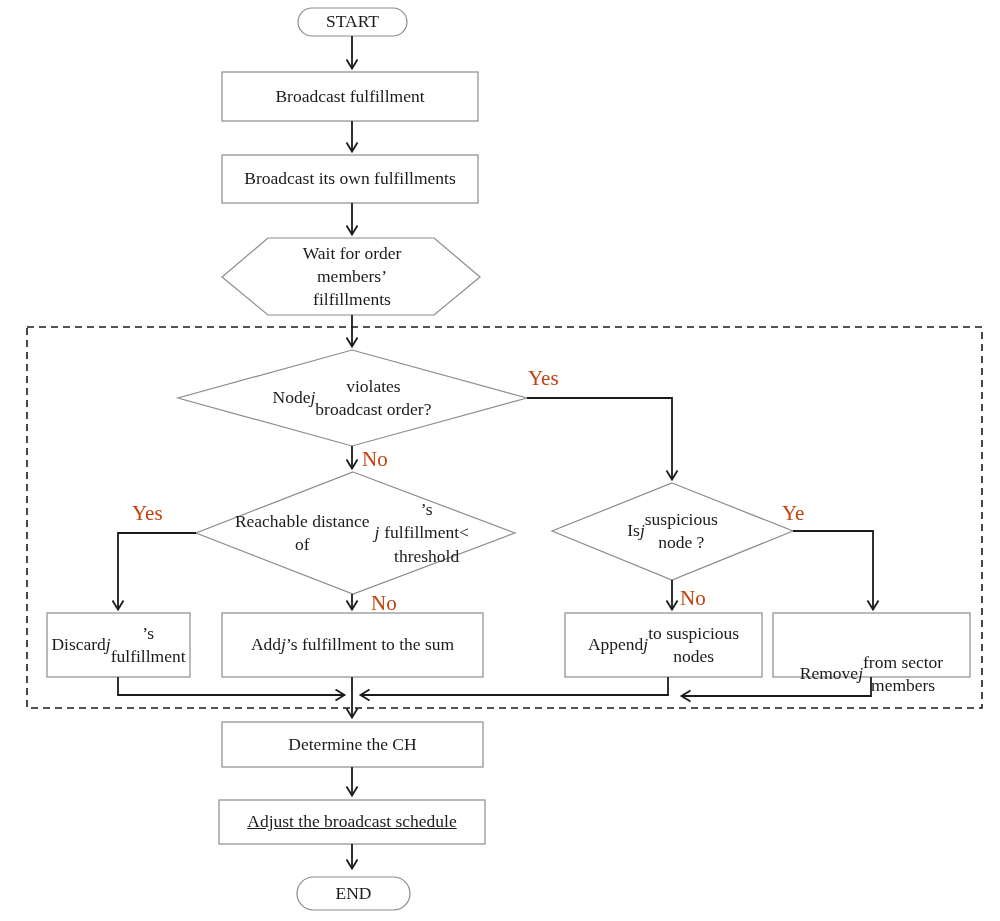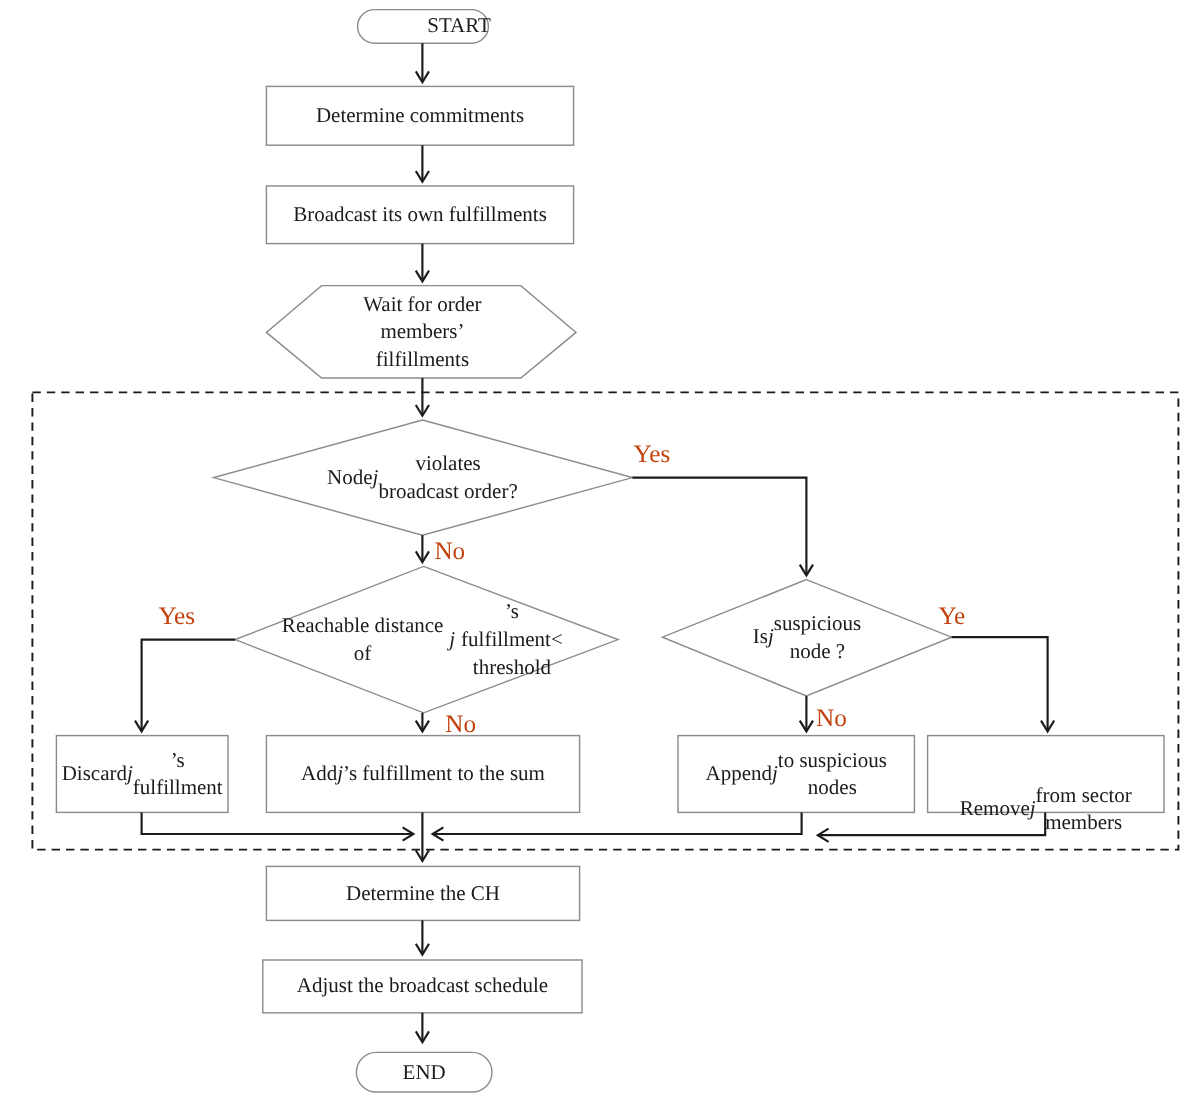--- a/index.html
+++ b/index.html
@@ -68,42 +68,42 @@
     <path d="M672,580 L672,609" fill="none" stroke="#1b1b1b" stroke-width="1.8" marker-end="url(#arrow)"></path>
     <path d="M793,531 L873,531 L873,609" fill="none" stroke="#1b1b1b" stroke-width="1.8" marker-end="url(#arrow)"></path>
     <path d="M118,677 L118,695 L344,695" fill="none" stroke="#1b1b1b" stroke-width="1.8" marker-end="url(#arrow)"></path>
     <path d="M871,677 L871,696 L682,696" fill="none" stroke="#1b1b1b" stroke-width="1.8" marker-end="url(#arrow)"></path>
     <path d="M668,677 L668,695 L361,695" fill="none" stroke="#1b1b1b" stroke-width="1.8" marker-end="url(#arrow)"></path>
     <path d="M352,677 L352,717" fill="none" stroke="#1b1b1b" stroke-width="1.8" marker-end="url(#arrow)"></path>
     <path d="M352,767 L352,795" fill="none" stroke="#1b1b1b" stroke-width="1.8" marker-end="url(#arrow)"></path>
     <path d="M352,844 L352,868" fill="none" stroke="#1b1b1b" stroke-width="1.8" marker-end="url(#arrow)"></path>
   </svg>
 
-  <div class="lbl" style="left:298px;top:8px;width:109px;height:28px;padding-left:30px;">START</div>
-  <div class="lbl" style="left:222px;top:72px;width:256px;height:49px;">Determine commitments</div>
+  <div class="lbl" style="left:298px;top:8px;width:109px;height:28px;">START</div>
+  <div class="lbl" style="left:222px;top:72px;width:256px;height:49px;">Broadcast fulfillment</div>
   <div class="lbl" style="left:222px;top:155px;width:256px;height:48px;">Broadcast its own fulfillments</div>
   <div class="lbl" style="left:252px;top:238px;width:200px;height:77px;">Wait for order
 members’
 filfillments</div>
   <div class="lbl" style="left:232px;top:362px;width:240px;height:72px;">Node <em>j</em> violates
 broadcast order?</div>
   <div class="lbl" style="left:230px;top:484px;width:244px;height:98px;">Reachable distance of
 <em>j</em>’s fulfillment&lt;
 threshold</div>
   <div class="lbl" style="left:570px;top:497px;width:205px;height:68px;">Is <em>j</em> suspicious
 node ?</div>
   <div class="lbl" style="left:47px;top:613px;width:143px;height:64px;">Discard <em>j</em>’s
 fulfillment</div>
   <div class="lbl" style="left:222px;top:613px;width:261px;height:64px;">Add <em>j</em>’s fulfillment to the sum</div>
   <div class="lbl" style="left:565px;top:613px;width:197px;height:64px;text-align:center;">Append <em>j</em> to suspicious
 nodes</div>
   <div class="lbl" style="left:773px;top:642px;width:197px;height:64px;">Remove <em>j</em> from sector
 members</div>
   <div class="lbl" style="left:222px;top:722px;width:261px;height:45px;border-radius:18px;">Determine the CH</div>
-  <div class="lbl" style="left:219px;top:800px;width:266px;height:44px;">Adjust the broadcast schedule</div>
+  <div class="lbl" style="left:219px;top:800px;width:266px;height:44px;text-decoration:underline;">Adjust the broadcast schedule</div>
   <div class="lbl" style="left:297px;top:877px;width:113px;height:33px;">END</div>
 
 
   <div class="edge-lbl" style="left:528px;top:366px;">Yes</div>
   <div class="edge-lbl" style="left:362px;top:447px;">No</div>
   <div class="edge-lbl" style="left:132px;top:501px;">Yes</div>
   <div class="edge-lbl" style="left:371px;top:591px;">No</div>
   <div class="edge-lbl" style="left:782px;top:501px;">Ye</div>
   <div class="edge-lbl" style="left:680px;top:586px;">No</div>
 

